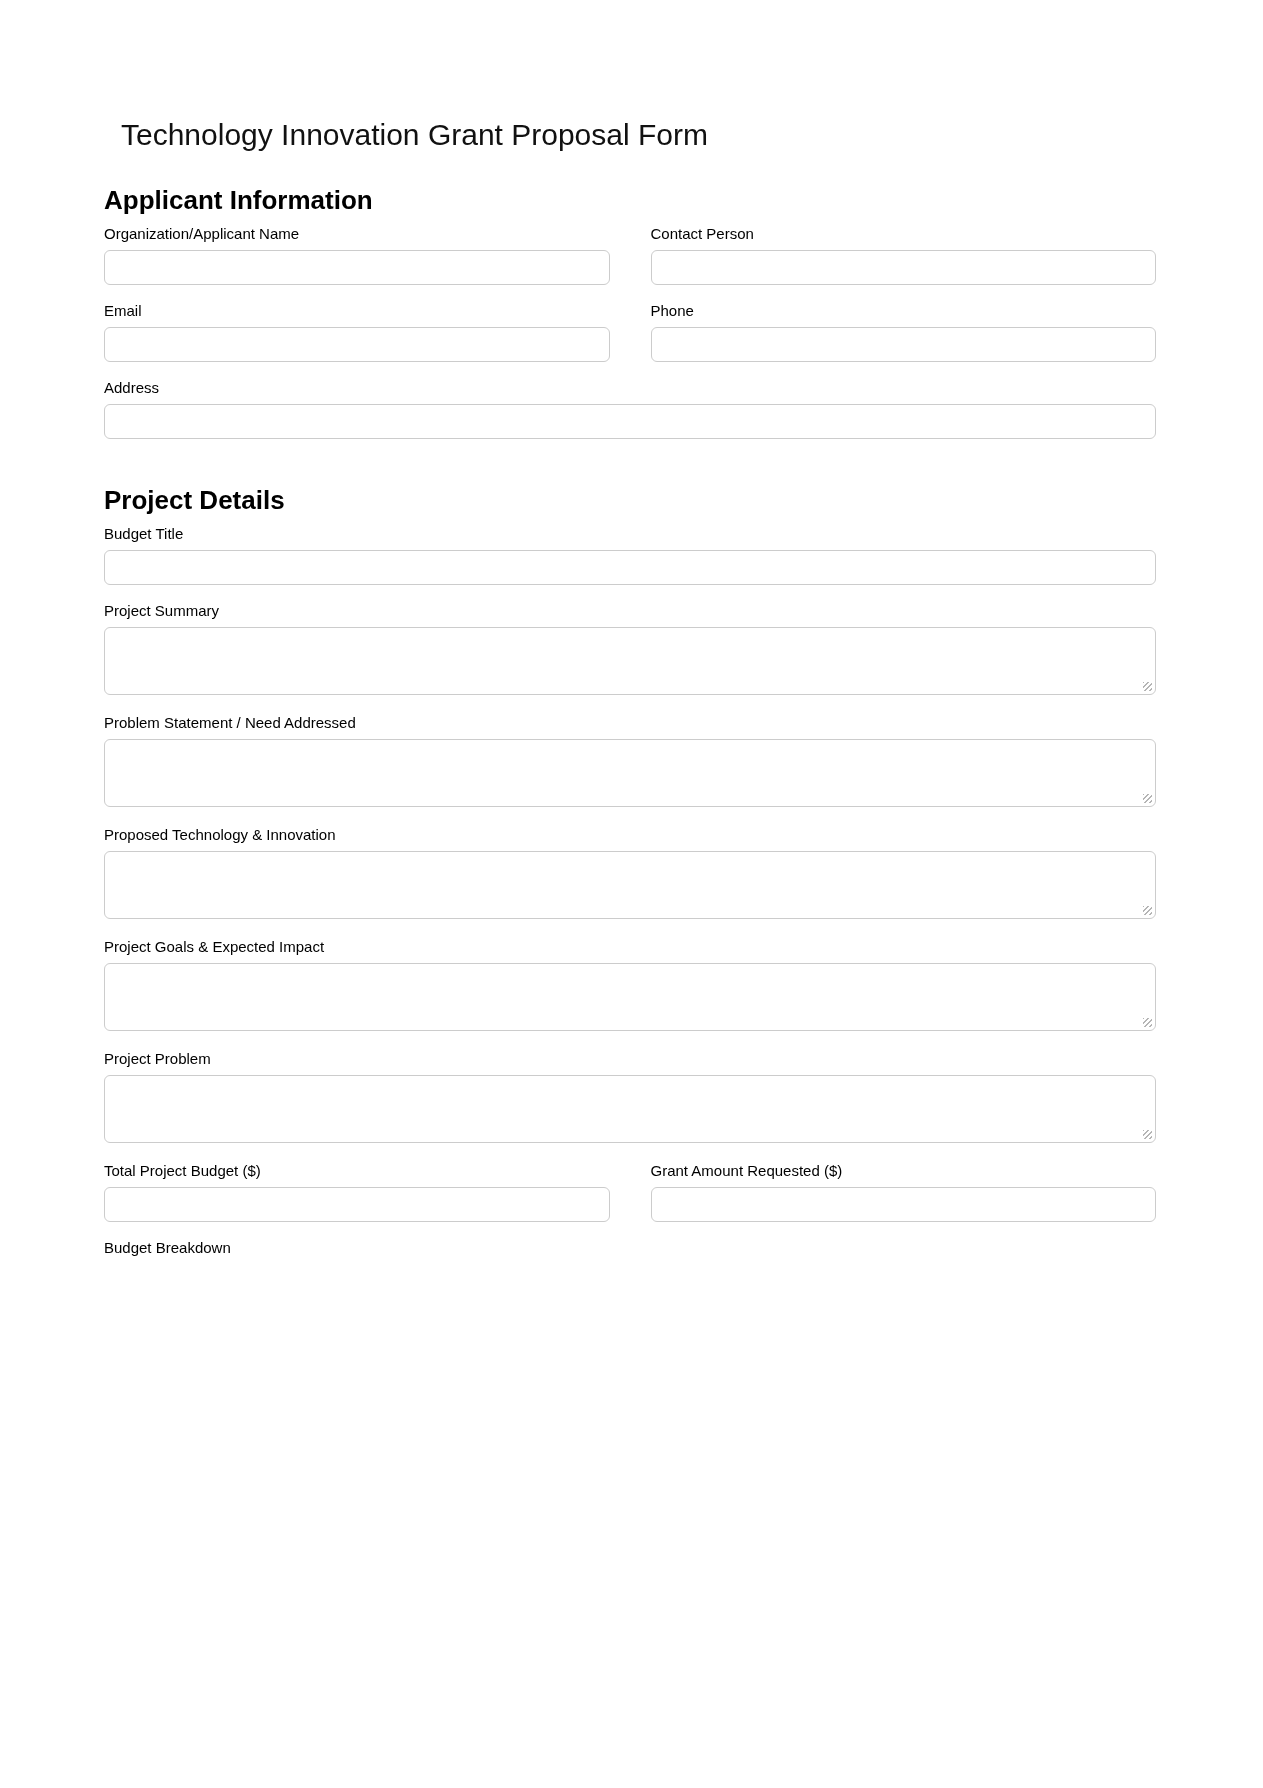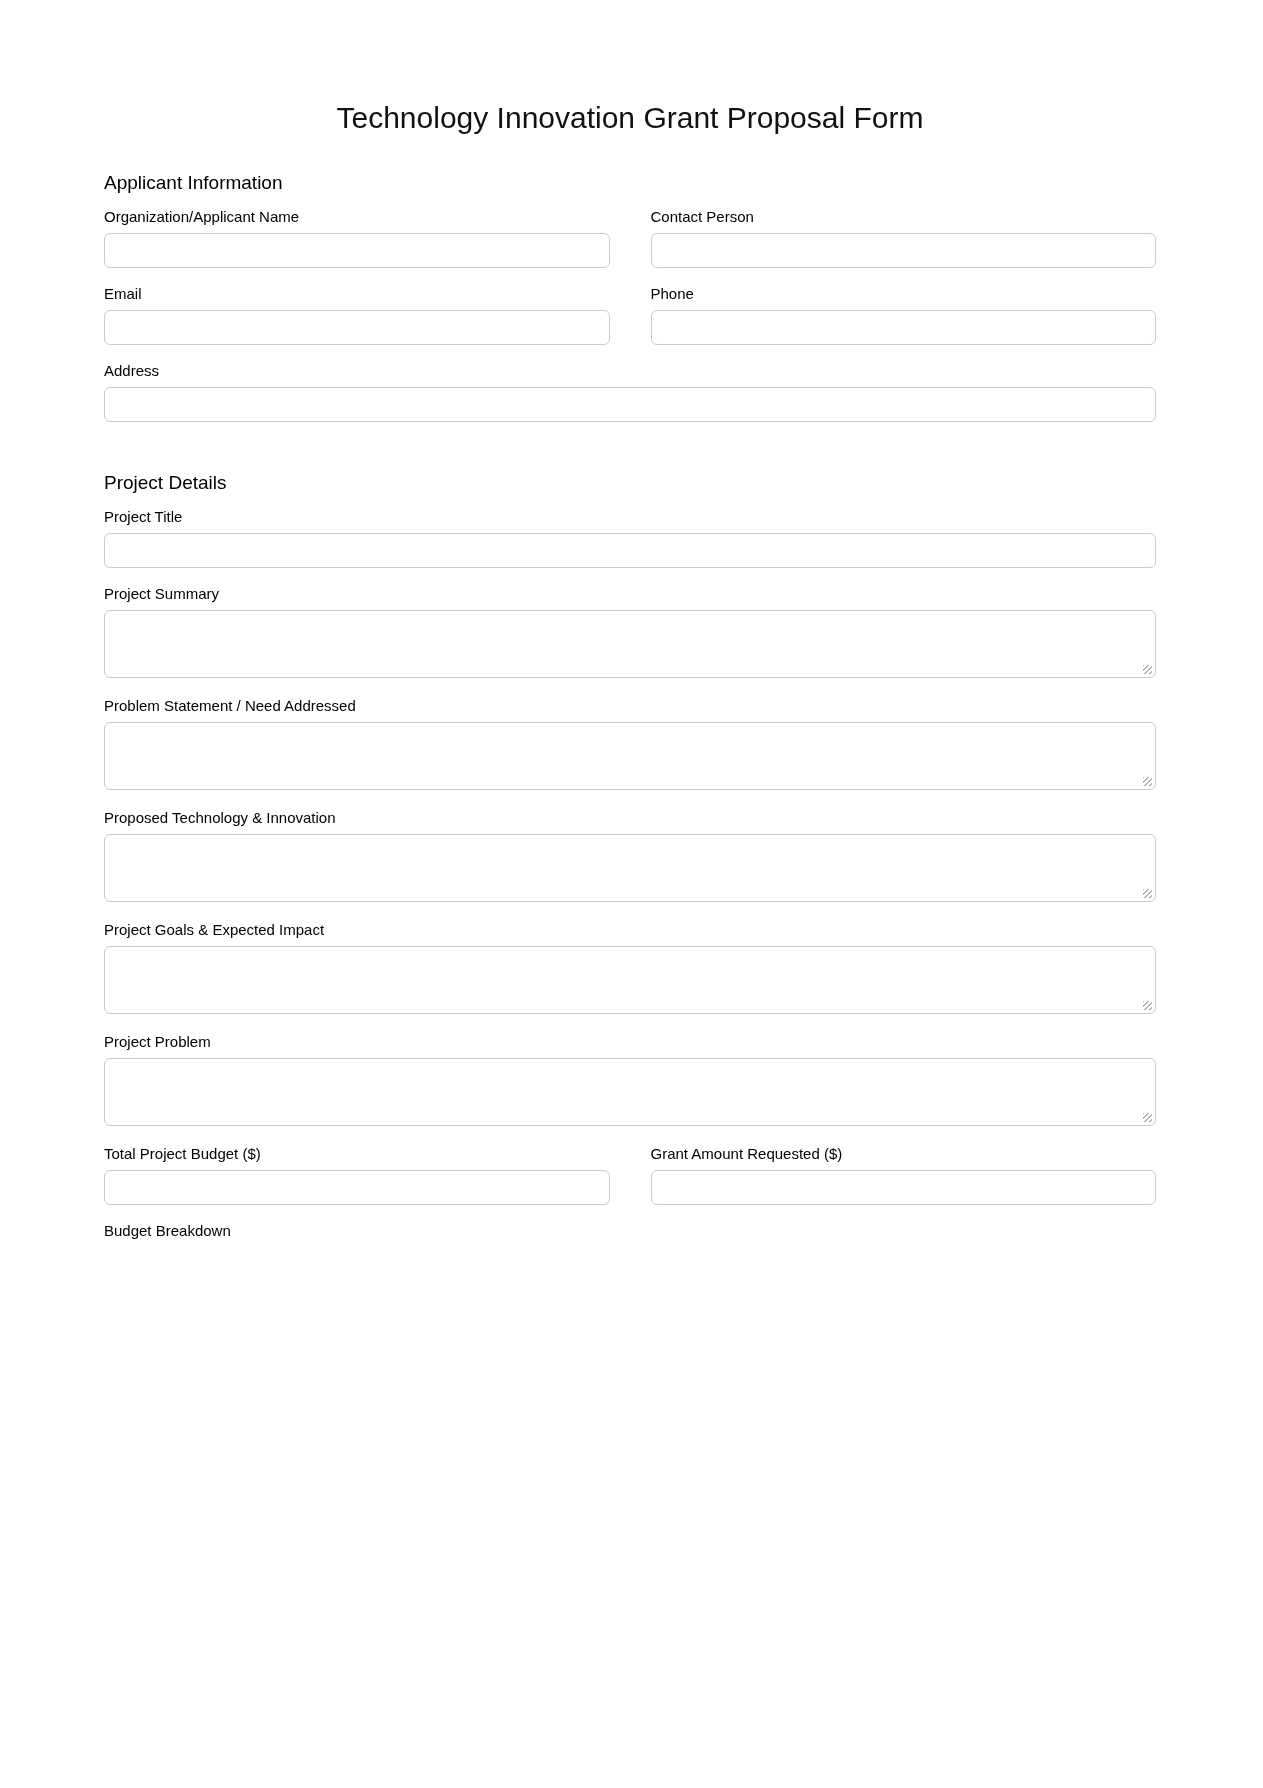--- a/index.html
+++ b/index.html
@@ -20,27 +20,26 @@
   }
   .container {
     width: 1052px;
     margin-left: 104px;
     padding-top: 100px;
   }
   h1.page-title {
     font-size: 30px;
     font-weight: 400;
     line-height: 36px;
-    margin: 0;
+    margin: 17px;
     color: #111111;
-    text-align: center;
   }
   .section-heading {
-    font-size: 19px;
-    font-weight: 400;
+    font-size: 26px;
+    font-weight: 700;
     line-height: 22px;
     margin: 50px 0 14px 0;
     color: #000000;
   }
   .section.first .section-heading {
     margin-top: 36px;
   }
   .row {
     display: flex;
     gap: 41px;
@@ -128,21 +127,21 @@
       <div class="field">
         <label class="field-label">Address</label>
         <input type="text" class="text-input" style="">
       </div>
     </div>
 
     <div class="section">
       <h3 class="section-heading">Project Details</h3>
 
       <div class="field">
-        <label class="field-label">Project Title</label>
+        <label class="field-label">Budget Title</label>
         <input type="text" class="text-input" style="">
       </div>
 
       <div class="field ta-field">
         <label class="field-label">Project Summary</label>
         <textarea class="text-area" style=""></textarea>
       </div>
 
       <div class="field ta-field">
         <label class="field-label">Problem Statement / Need Addressed</label>

